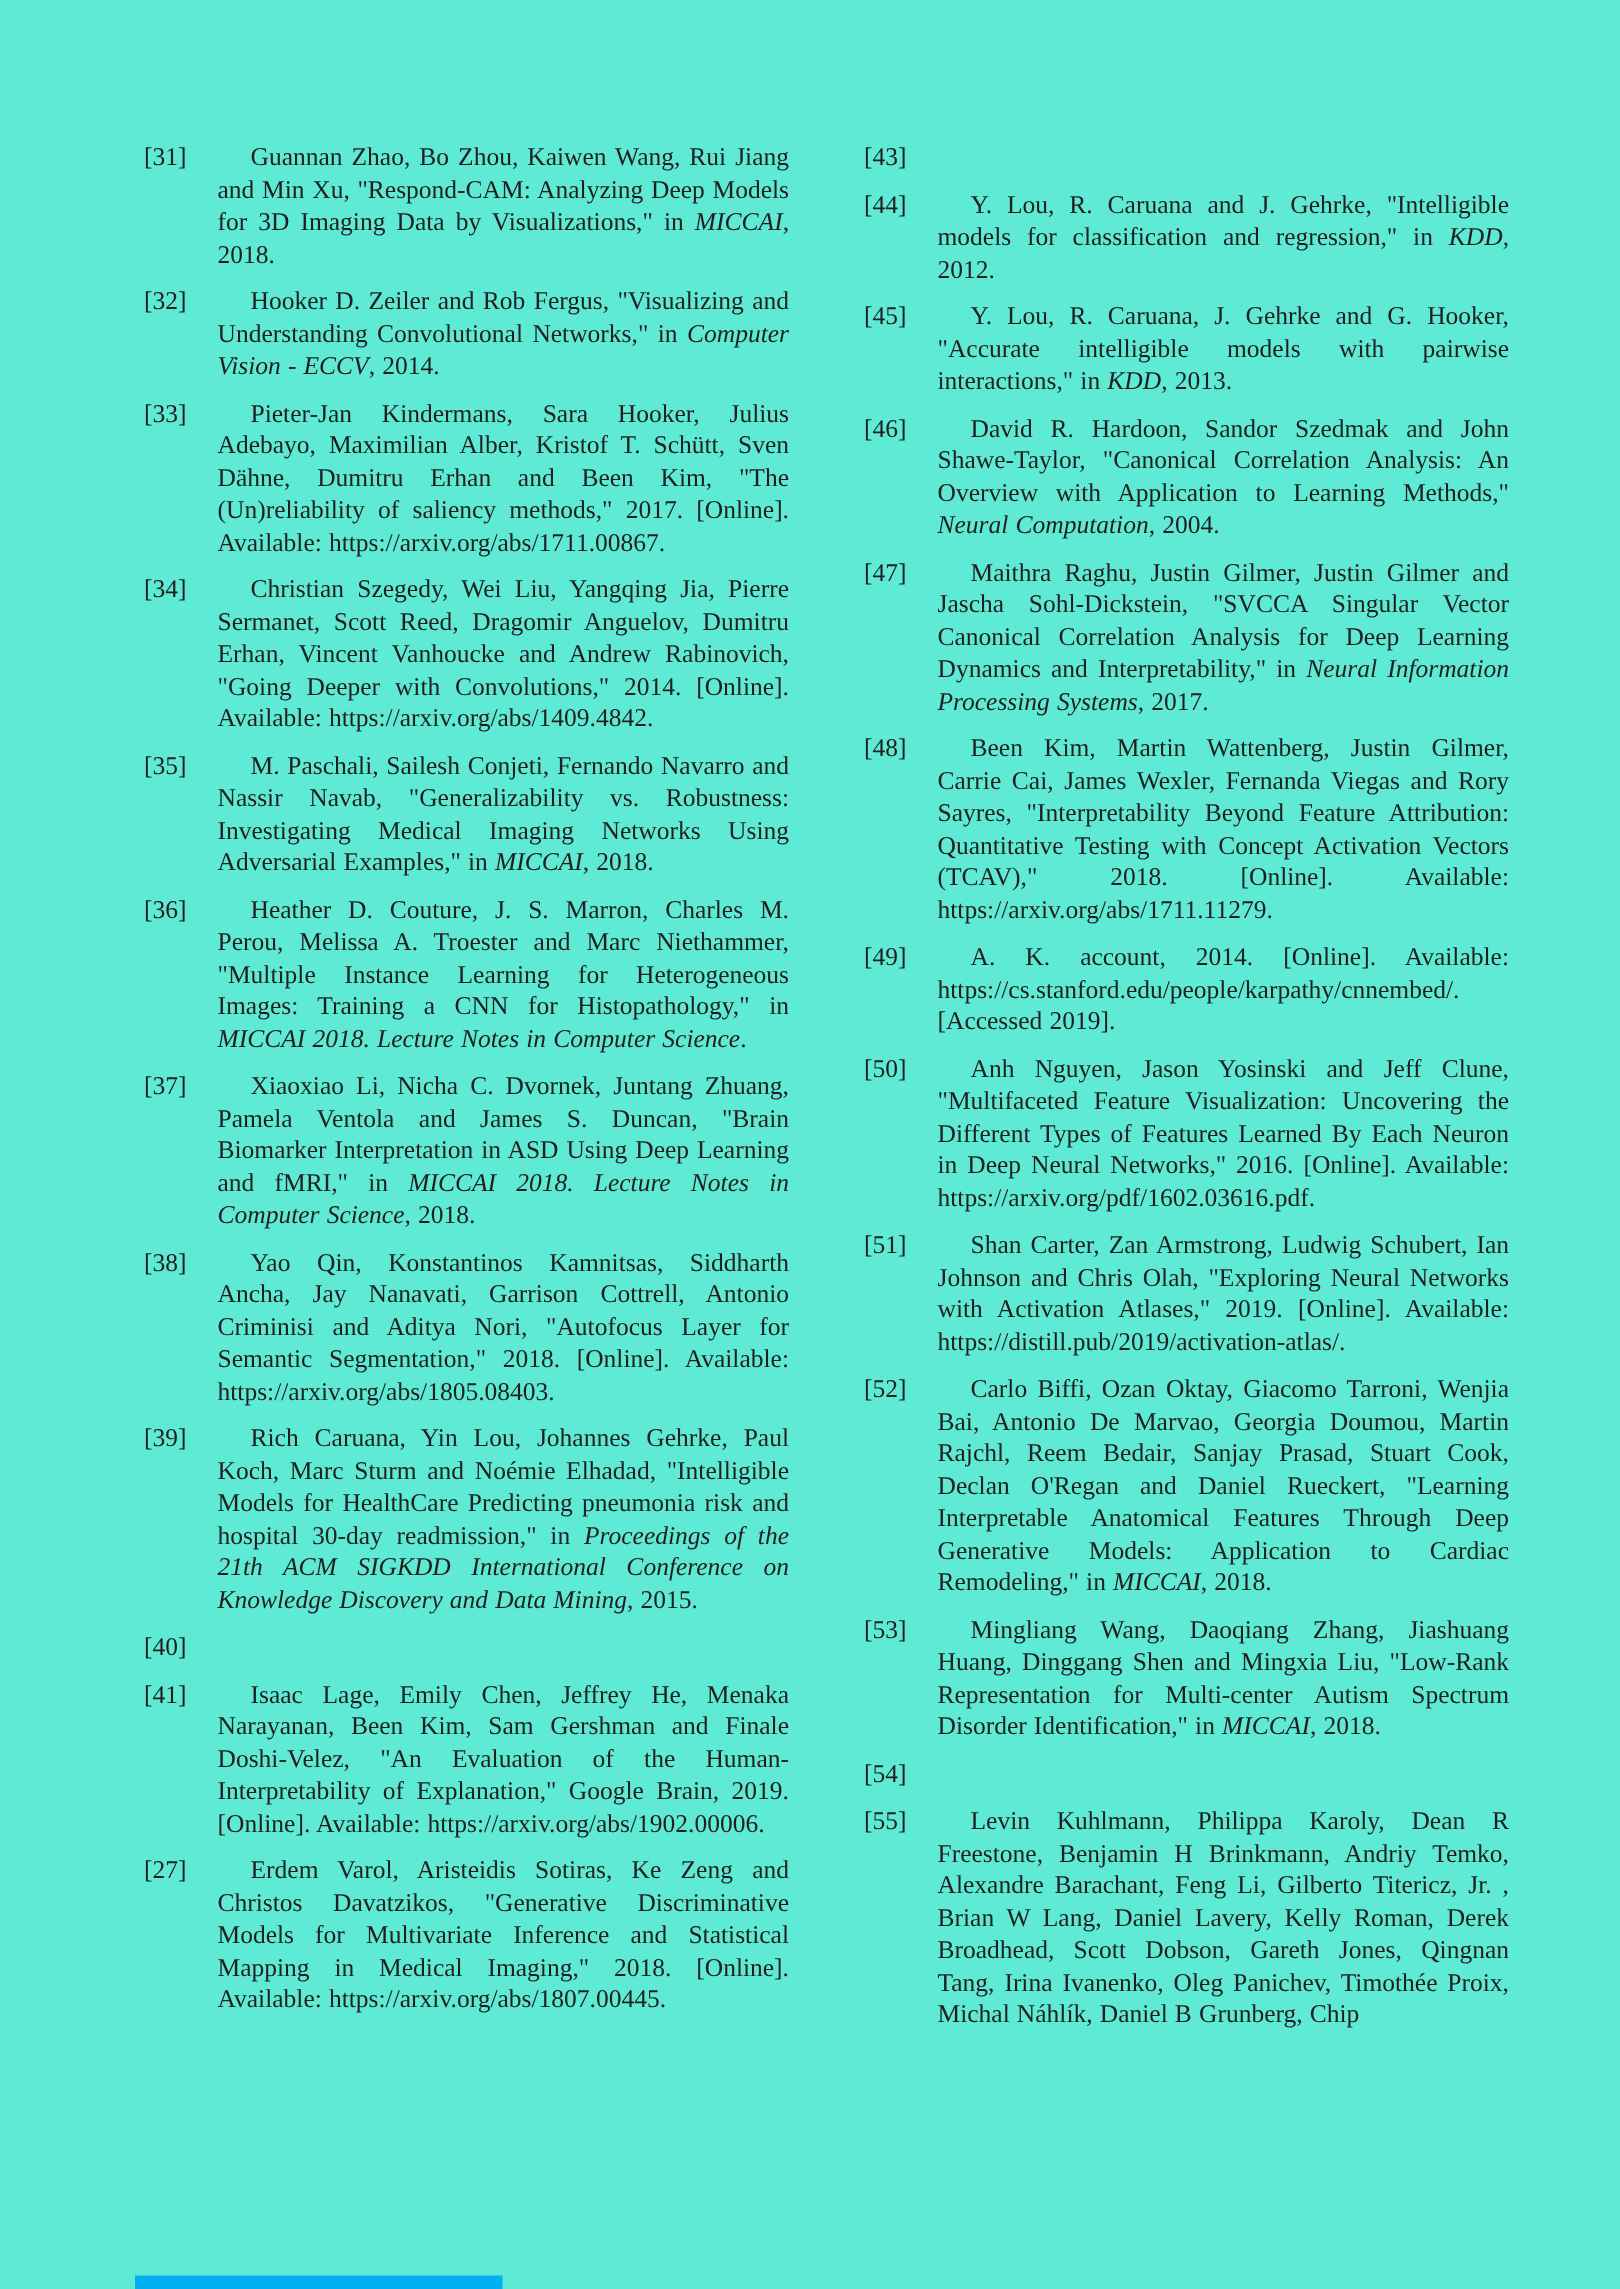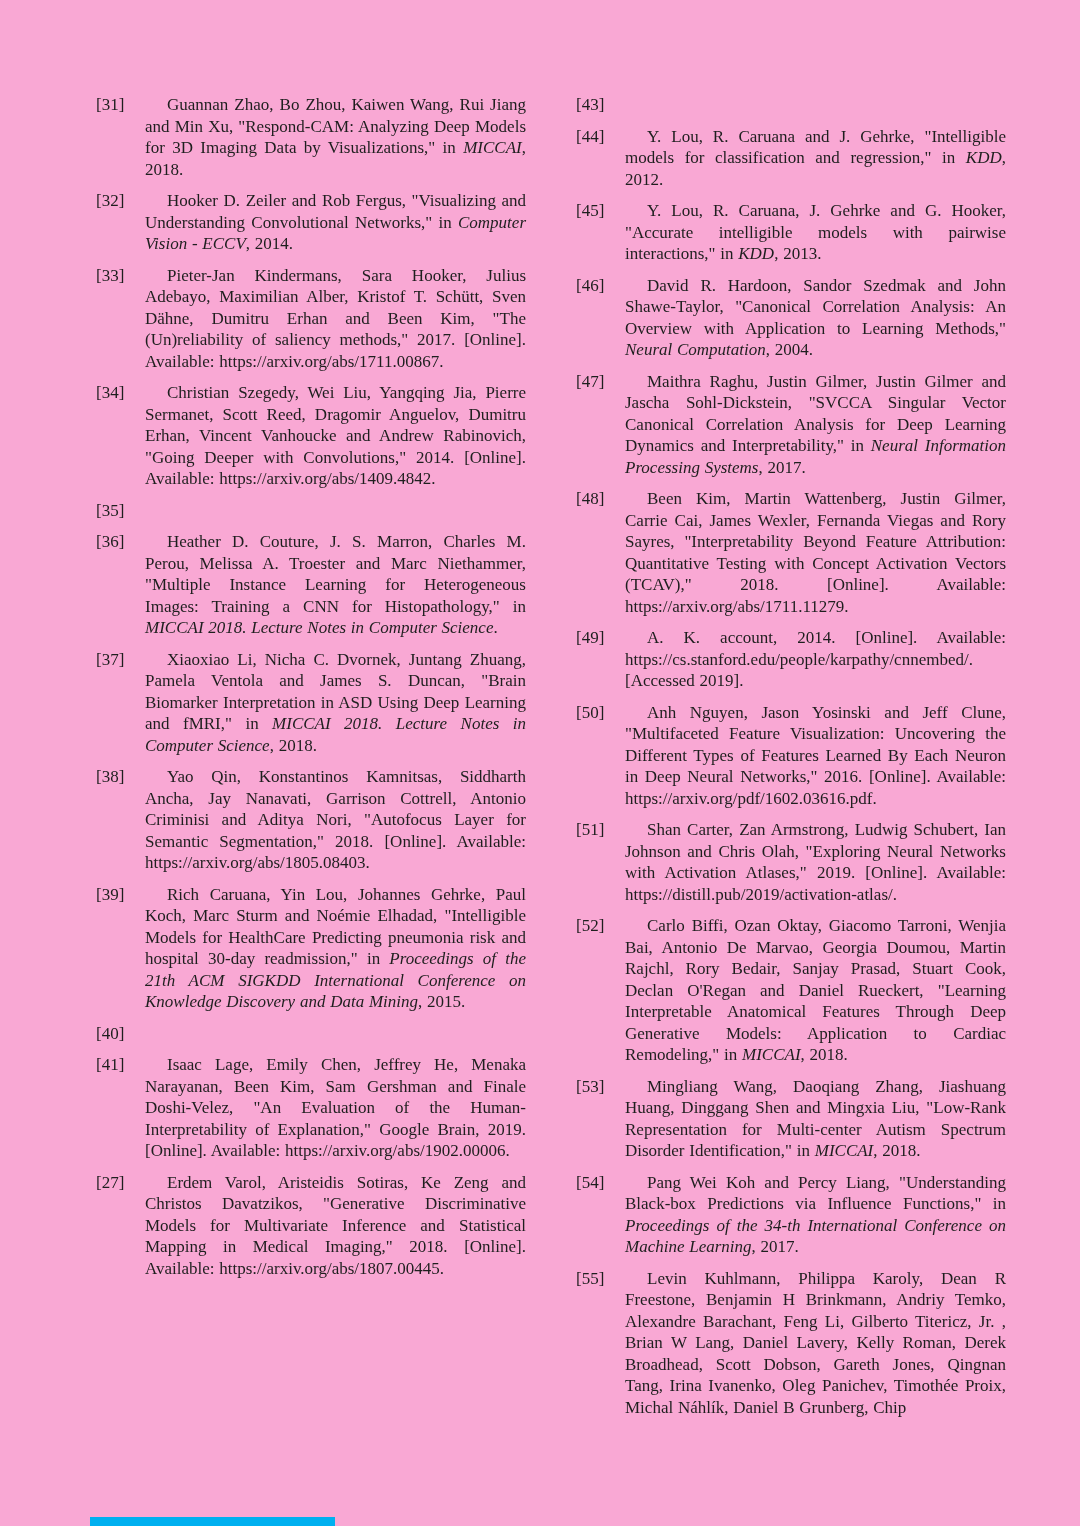--- a/index.html
+++ b/index.html
@@ -4,21 +4,21 @@
 <style>
   html, body {
     margin: 0;
     padding: 0;
     background: #ffffff;
   }
   .page {
     position: relative;
     width: 1080px;
     height: 1526px;
-    background: #f9a8d4;
+    background: #5eead4;
     overflow: hidden;
     font-family: "Liberation Serif", serif;
     color: #1f1f1f;
   }
   .columns {
     position: absolute;
     left: 96px;
     top: 94px;
     display: flex;
     gap: 50px;
@@ -70,20 +70,21 @@
         <div class="ref">
           <div class="ref-num">[33]</div>
           <div class="ref-body"><span>Pieter-Jan Kindermans, Sara Hooker, Julius Adebayo, Maximilian Alber, Kristof T. Schütt, Sven Dähne, Dumitru Erhan and Been Kim, "The (Un)reliability of saliency methods," 2017. [Online]. Available: https://arxiv.org/abs/1711.00867.</span></div>
         </div>
         <div class="ref">
           <div class="ref-num">[34]</div>
           <div class="ref-body"><span>Christian Szegedy, Wei Liu, Yangqing Jia, Pierre Sermanet, Scott Reed, Dragomir Anguelov, Dumitru Erhan, Vincent Vanhoucke and Andrew Rabinovich, "Going Deeper with Convolutions," 2014. [Online]. Available: https://arxiv.org/abs/1409.4842.</span></div>
         </div>
         <div class="ref">
           <div class="ref-num">[35]</div>
+          <div class="ref-body"><span>M. Paschali, Sailesh Conjeti, Fernando Navarro and Nassir Navab, "Generalizability vs. Robustness: Investigating Medical Imaging Networks Using Adversarial Examples," in </span><i>MICCAI</i><span>, 2018.</span></div>
         </div>
         <div class="ref">
           <div class="ref-num">[36]</div>
           <div class="ref-body"><span>Heather D. Couture, J. S. Marron, Charles M. Perou, Melissa A. Troester and Marc Niethammer, "Multiple Instance Learning for Heterogeneous Images: Training a CNN for Histopathology," in </span><i>MICCAI 2018. Lecture Notes in Computer Science</i><span>.</span></div>
         </div>
         <div class="ref">
           <div class="ref-num">[37]</div>
           <div class="ref-body"><span>Xiaoxiao Li, Nicha C. Dvornek, Juntang Zhuang, Pamela Ventola and James S. Duncan, "Brain Biomarker Interpretation in ASD Using Deep Learning and fMRI," in </span><i>MICCAI 2018. Lecture Notes in Computer Science</i><span>, 2018.</span></div>
         </div>
         <div class="ref">
@@ -137,29 +138,28 @@
         <div class="ref">
           <div class="ref-num">[50]</div>
           <div class="ref-body"><span>Anh Nguyen, Jason Yosinski and Jeff Clune, "Multifaceted Feature Visualization: Uncovering the Different Types of Features Learned By Each Neuron in Deep Neural Networks," 2016. [Online]. Available: https://arxiv.org/pdf/1602.03616.pdf.</span></div>
         </div>
         <div class="ref">
           <div class="ref-num">[51]</div>
           <div class="ref-body"><span>Shan Carter, Zan Armstrong, Ludwig Schubert, Ian Johnson and Chris Olah, "Exploring Neural Networks with Activation Atlases," 2019. [Online]. Available: https://distill.pub/2019/activation-atlas/.</span></div>
         </div>
         <div class="ref">
           <div class="ref-num">[52]</div>
-          <div class="ref-body"><span>Carlo Biffi, Ozan Oktay, Giacomo Tarroni, Wenjia Bai, Antonio De Marvao, Georgia Doumou, Martin Rajchl, Rory Bedair, Sanjay Prasad, Stuart Cook, Declan O'Regan and Daniel Rueckert, "Learning Interpretable Anatomical Features Through Deep Generative Models: Application to Cardiac Remodeling," in </span><i>MICCAI</i><span>, 2018.</span></div>
+          <div class="ref-body"><span>Carlo Biffi, Ozan Oktay, Giacomo Tarroni, Wenjia Bai, Antonio De Marvao, Georgia Doumou, Martin Rajchl, Reem Bedair, Sanjay Prasad, Stuart Cook, Declan O'Regan and Daniel Rueckert, "Learning Interpretable Anatomical Features Through Deep Generative Models: Application to Cardiac Remodeling," in </span><i>MICCAI</i><span>, 2018.</span></div>
         </div>
         <div class="ref">
           <div class="ref-num">[53]</div>
           <div class="ref-body"><span>Mingliang Wang, Daoqiang Zhang, Jiashuang Huang, Dinggang Shen and Mingxia Liu, "Low-Rank Representation for Multi-center Autism Spectrum Disorder Identification," in </span><i>MICCAI</i><span>, 2018.</span></div>
         </div>
         <div class="ref">
           <div class="ref-num">[54]</div>
-          <div class="ref-body"><span>Pang Wei Koh and Percy Liang, "Understanding Black-box Predictions via Influence Functions," in </span><i>Proceedings of the 34-th International Conference on Machine Learning</i><span>, 2017.</span></div>
         </div>
         <div class="ref">
           <div class="ref-num">[55]</div>
           <div class="ref-body"><span>Levin Kuhlmann, Philippa Karoly, Dean R Freestone, Benjamin H Brinkmann, Andriy Temko, Alexandre Barachant, Feng Li, Gilberto Titericz, Jr. , Brian W Lang, Daniel Lavery, Kelly Roman, Derek Broadhead, Scott Dobson, Gareth Jones, Qingnan Tang, Irina Ivanenko, Oleg Panichev, Timothée Proix, Michal Náhlík, Daniel B Grunberg, Chip</span></div>
         </div>
       </div>
   </div>
   <div class="bottom-bar"></div>
 </div>
 

